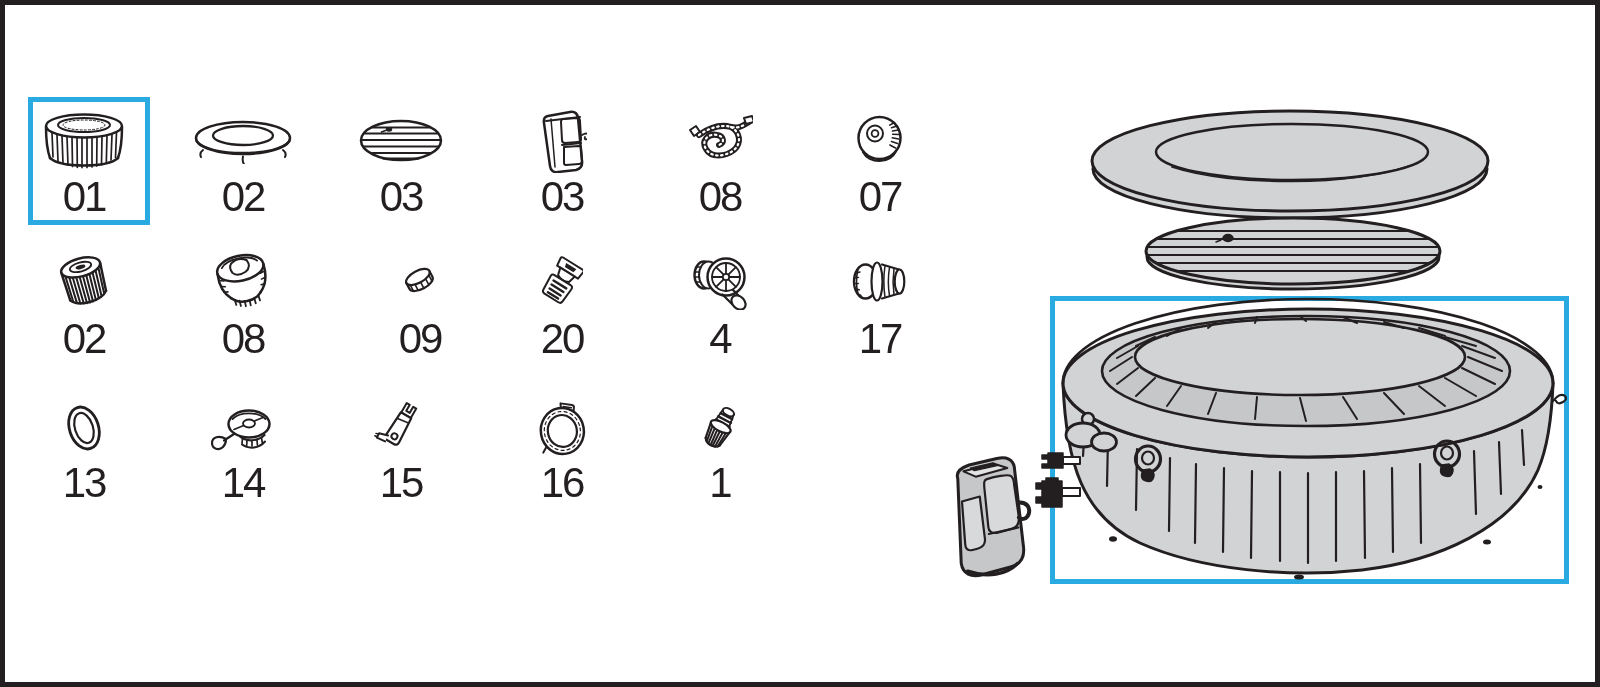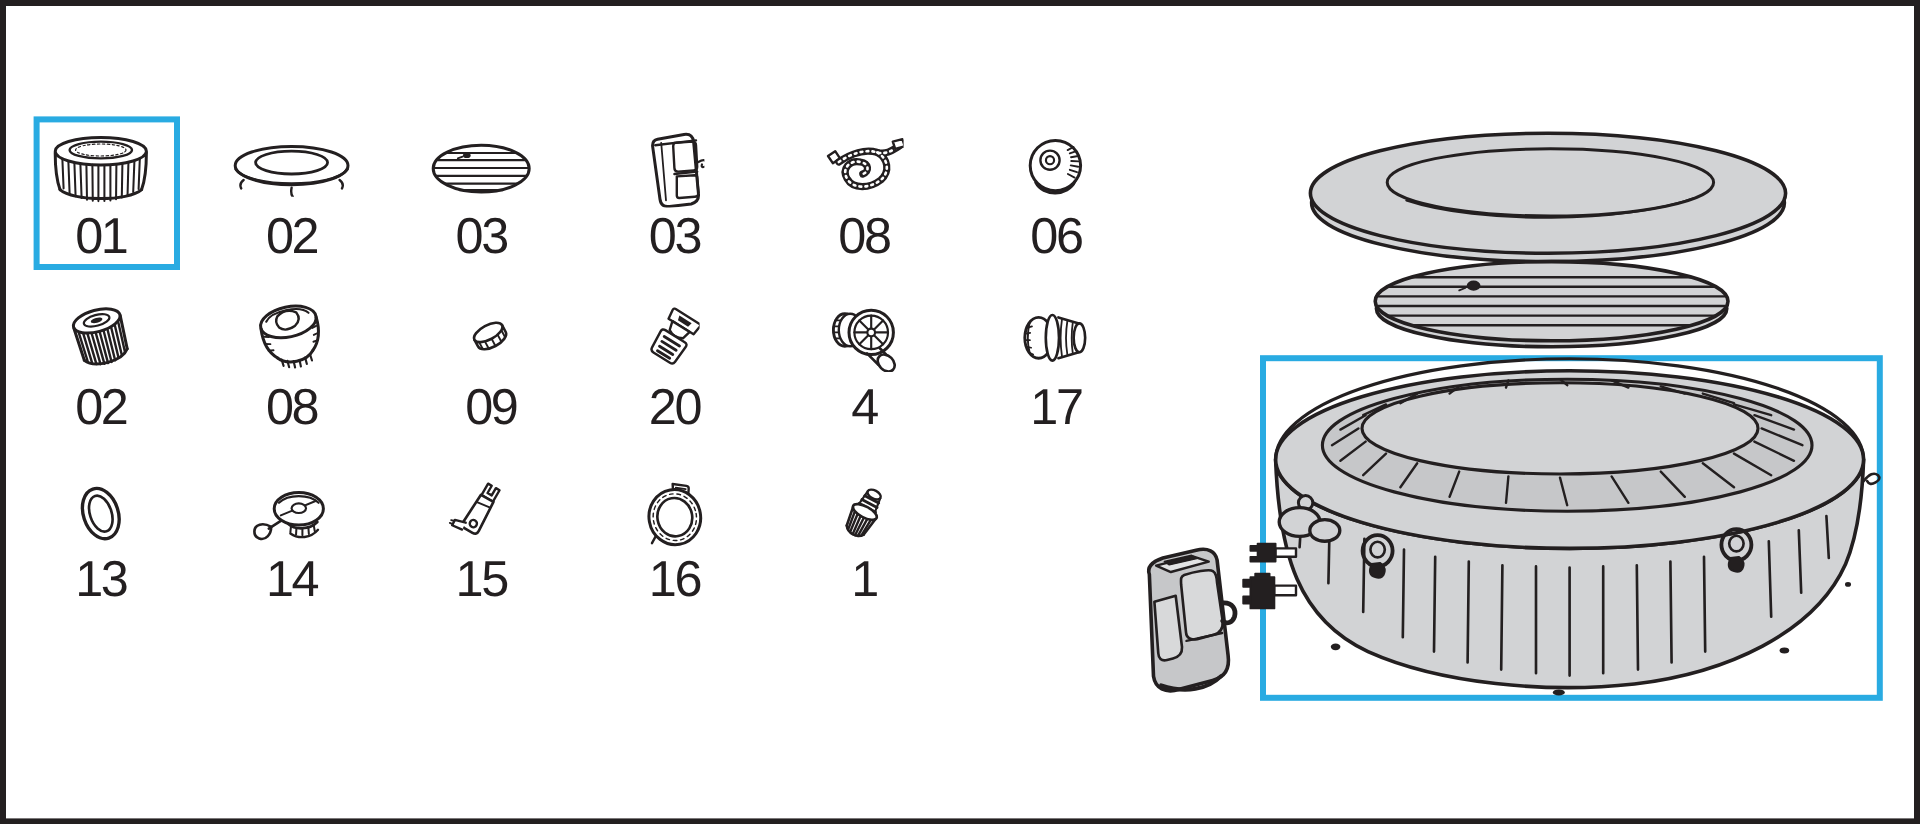--- a/index.html
+++ b/index.html
@@ -111,21 +111,21 @@
       <svg width="48" height="52" viewBox="0 0 48 52">
         <g stroke="currentColor" fill="none" stroke-width="2.5" stroke-linecap="round" stroke-linejoin="round">
           <circle cx="23.5" cy="23" r="21" fill="#fff"></circle>
           <path stroke-width="2.3" d="M7,37 C13,49 34,49 40,36"></path>
           <circle cx="19" cy="18.5" r="8" stroke-width="2"></circle>
           <circle cx="19" cy="18.5" r="3.4" stroke-width="1.8"></circle>
           <path stroke-width="1.6" d="M41.5,28.5 l-6,-2 M42.5,24 l-6.2,-1.2 M43,19.5 l-6.3,-0.3 M42.5,15 l-6,1 M41,11 l-5.5,1.8 M38.5,7.5 l-4.8,2.6 M39.5,33 l-5.6,-3"></path>
         </g>
       </svg>
     </div>
-    <div class="num">06</div>
+    <div class="num">07</div>
   </div>
 
   <div class="part" style="left:22px;top:244px">
     <div class="icon-area" style="height:74px">
       <svg width="50" height="58" viewBox="0 0 50 58">
         <g transform="rotate(-15 25 28)" stroke="currentColor" fill="none" stroke-width="2.5" stroke-linecap="round" stroke-linejoin="round">
           <ellipse cx="25" cy="15" rx="20" ry="9" fill="#fff"></ellipse>
           <ellipse cx="25" cy="14.5" rx="11" ry="4.5" stroke-width="1.8"></ellipse>
           <ellipse cx="25" cy="14.5" rx="5" ry="2" fill="currentColor" stroke="none"></ellipse>
           <path d="M5,16 L6.5,44 M45,16 L43.5,44"></path>
@@ -147,21 +147,21 @@
           <path d="M5.5,20 C4.5,33 8,41 14,46.5 M52.5,20 C53.5,33 50,41 44,46.5"></path>
           <path d="M14,46.5 C21,54.5 37,54.5 44,46.5"></path>
           <path stroke-width="1.8" d="M17,48.5 L17.5,54 M21.5,50.5 L21.8,56 M26.5,51.8 L26.6,57.3 M31.5,52 L31.5,57.5 M36.5,51 L36.8,56.5 M41,49 L41.6,54.5"></path>
           <path stroke-width="1.6" d="M7,27 l3.5,1 M6.5,33 l4,1 M8,39 l4,0.5 M51,27 l-3.5,1 M51.5,33 l-4,1 M50,39 l-4,0.5"></path>
         </g>
       </svg>
     </div>
     <div class="num">08</div>
   </div>
 
-  <div class="part" style="left:347px;top:244px">
+  <div class="part" style="left:358px;top:244px">
     <div class="icon-area" style="height:74px">
       <svg width="34" height="32" viewBox="0 0 34 32">
         <g transform="rotate(-28 17 16)" stroke="currentColor" fill="none" stroke-width="2.2" stroke-linecap="round" stroke-linejoin="round">
           <path d="M4,11.5 l0,6.5 c0,3.5 5.8,6.3 13,6.3 c7.2,0 13,-2.8 13,-6.3 l0,-6.5" fill="#fff"></path>
           <ellipse cx="17" cy="11.5" rx="13" ry="6" fill="#fff"></ellipse>
           <path stroke-width="1.6" d="M6.5,15.5 l0,6 M11,17 l0,6.3 M17,17.6 l0,6.4 M23,17 l0,6.3 M27.5,15.5 l0,6"></path>
         </g>
       </svg>
     </div>
     <div class="num">09</div>

